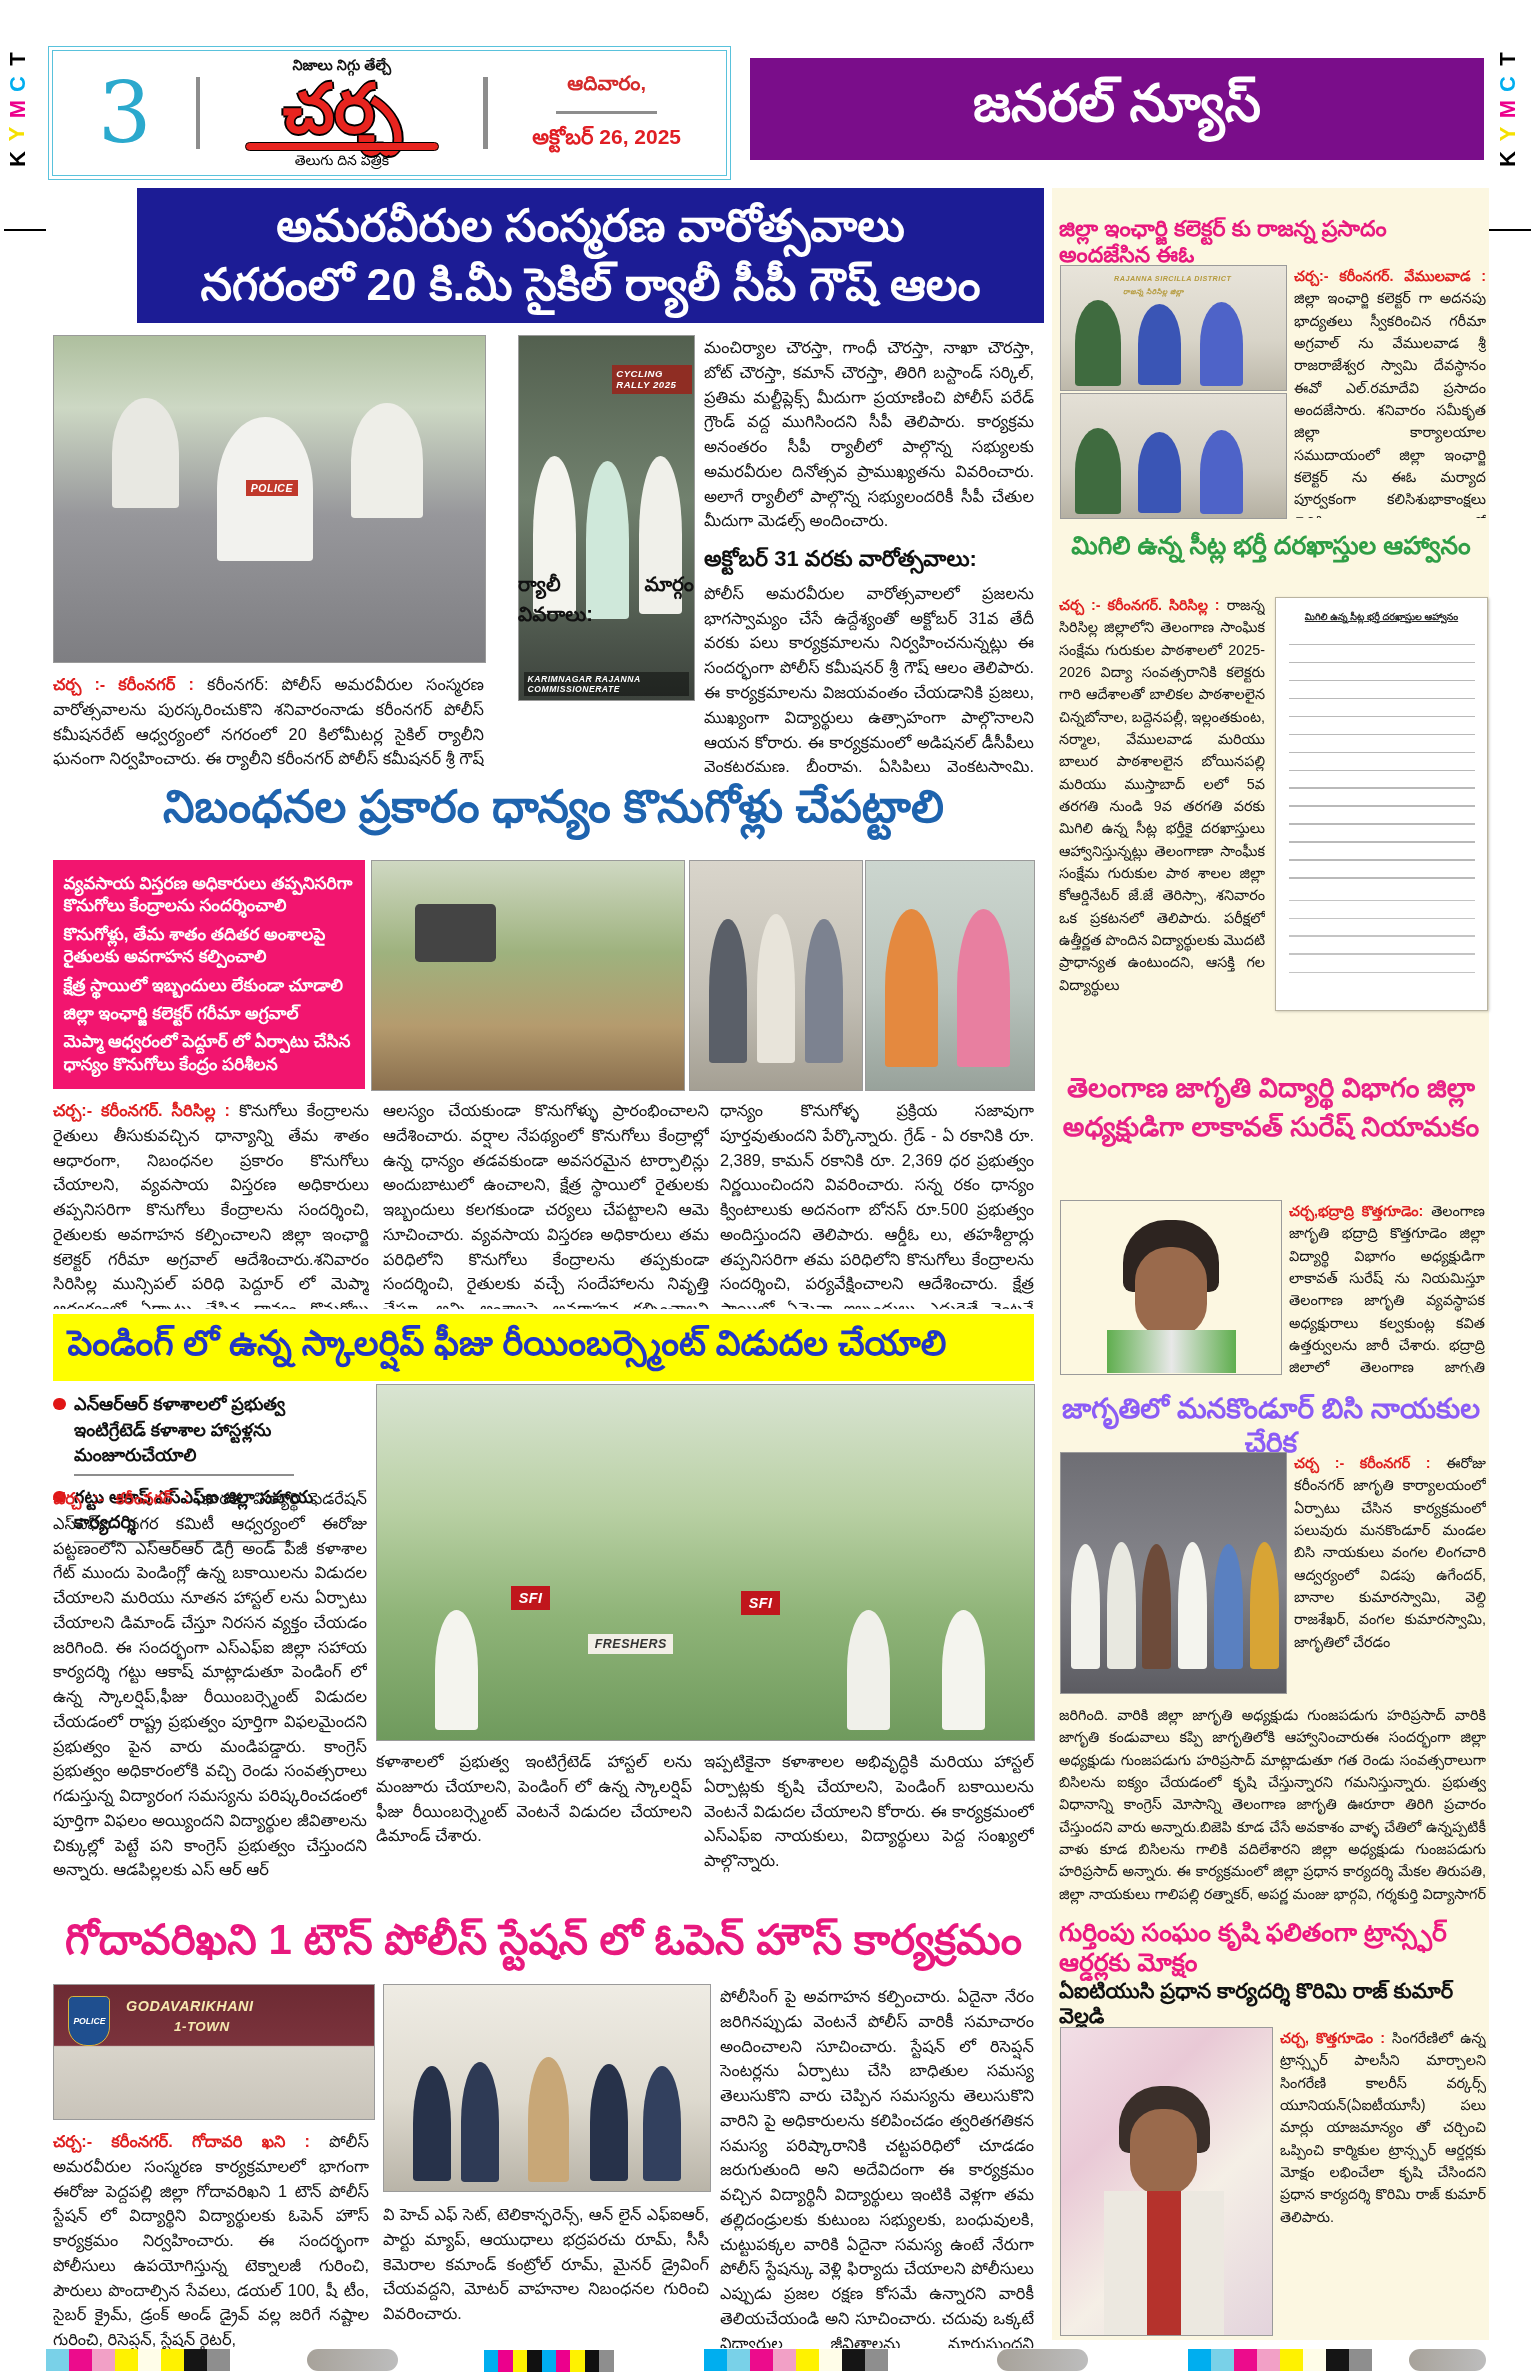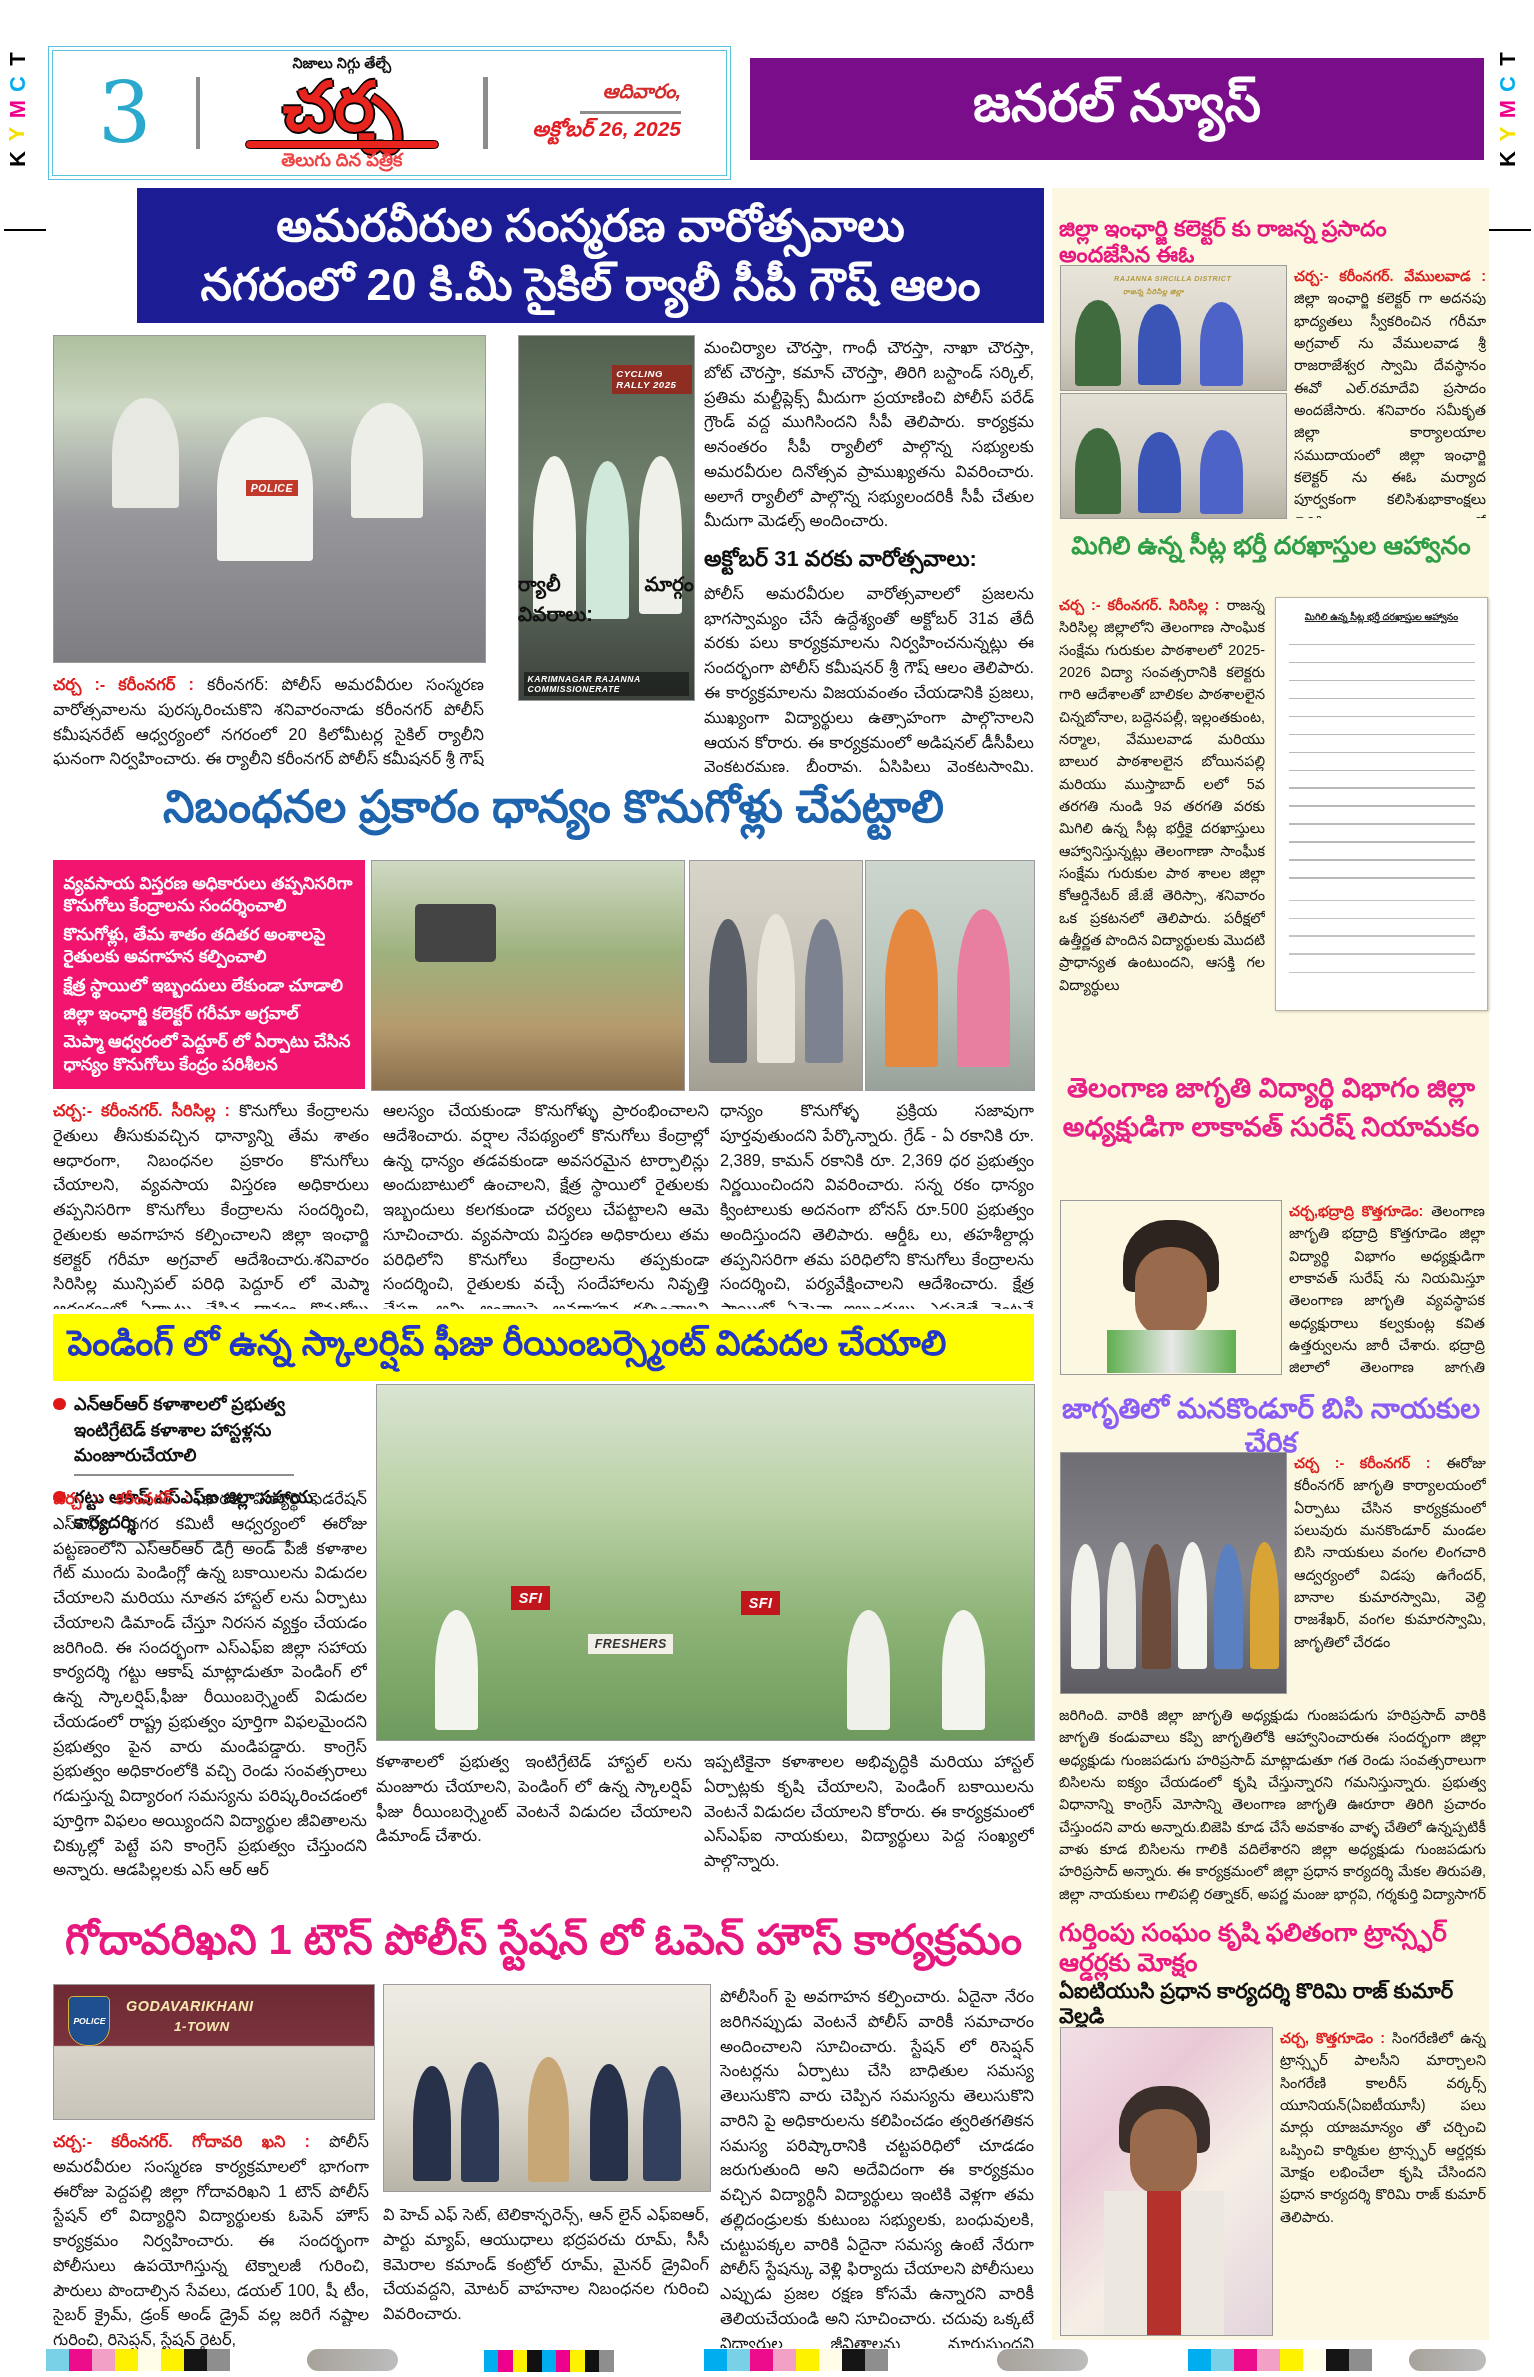--- a/index.html
+++ b/index.html
@@ -21,22 +21,22 @@
             border:1.4px solid #59c2dc;background:#fff;}
   .masthead .inner{position:absolute;inset:3.4px;border:1px solid #59c2dc;display:flex;
             align-items:center;justify-content:space-evenly;}
   .pageno{font-family:"DejaVu Serif","Liberation Serif",serif;font-size:84px;color:#2ba9cd;}
   .vbar{width:4.3px;height:72px;background:#8d8d8d;}
   .logoblk{display:flex;flex-direction:column;align-items:center;line-height:1.05;}
   .logo-top{font-size:14.4px;color:#111;font-weight:bold;}
   .logo-main{font-size:68px;font-weight:800;color:#e8241f;
              text-shadow:-1.9px 0 #000,1.9px 0 #000,0 -1.9px #000,0 1.9px #000;}
   .logo-bar{width:192px;height:7.7px;background:#e8241f;border:1.4px solid #000;border-radius:4.8px;margin-top:-2.9px;}
-  .logo-bot{font-size:18px;color:#ef4444;font-weight:bold;margin-top:1.9px;}
-  .dateblk{display:flex;flex-direction:column;align-items:flex-end;gap:3px;font-style:italic;}
+  .logo-bot{font-size:14px;color:#000000;font-weight:normal;margin-top:1.9px;}
+  .dateblk{display:flex;flex-direction:column;align-items:center;gap:11px;}
   .dateblk .d1{font-size:20px;color:#d42b2b;font-weight:bold;}
   .dateblk .hr{width:101px;height:3.4px;background:#8d8d8d;}
   .dateblk .d2{font-size:21px;color:#e01e24;font-weight:bold;}
   .section-banner{position:absolute;left:750px;top:58px;width:734px;height:102px;background:#7a0d8a;
                   display:flex;align-items:center;justify-content:center;color:#fff;font-weight:bold;font-size:52px;}
   .lead-hl{position:absolute;left:137px;top:188px;width:907px;height:135px;background:#1c1c95;color:#fff;
            display:flex;flex-direction:column;align-items:center;justify-content:center;gap:6.7px;
            font-weight:bold;font-size:45px;line-height:1.15;text-align:center;}
   .sidebar{position:absolute;left:1052px;top:188px;width:437px;height:2152px;background:#fcf7e1;}
   .s-hl{position:absolute;font-weight:bold;text-align:center;line-height:1.2;}

